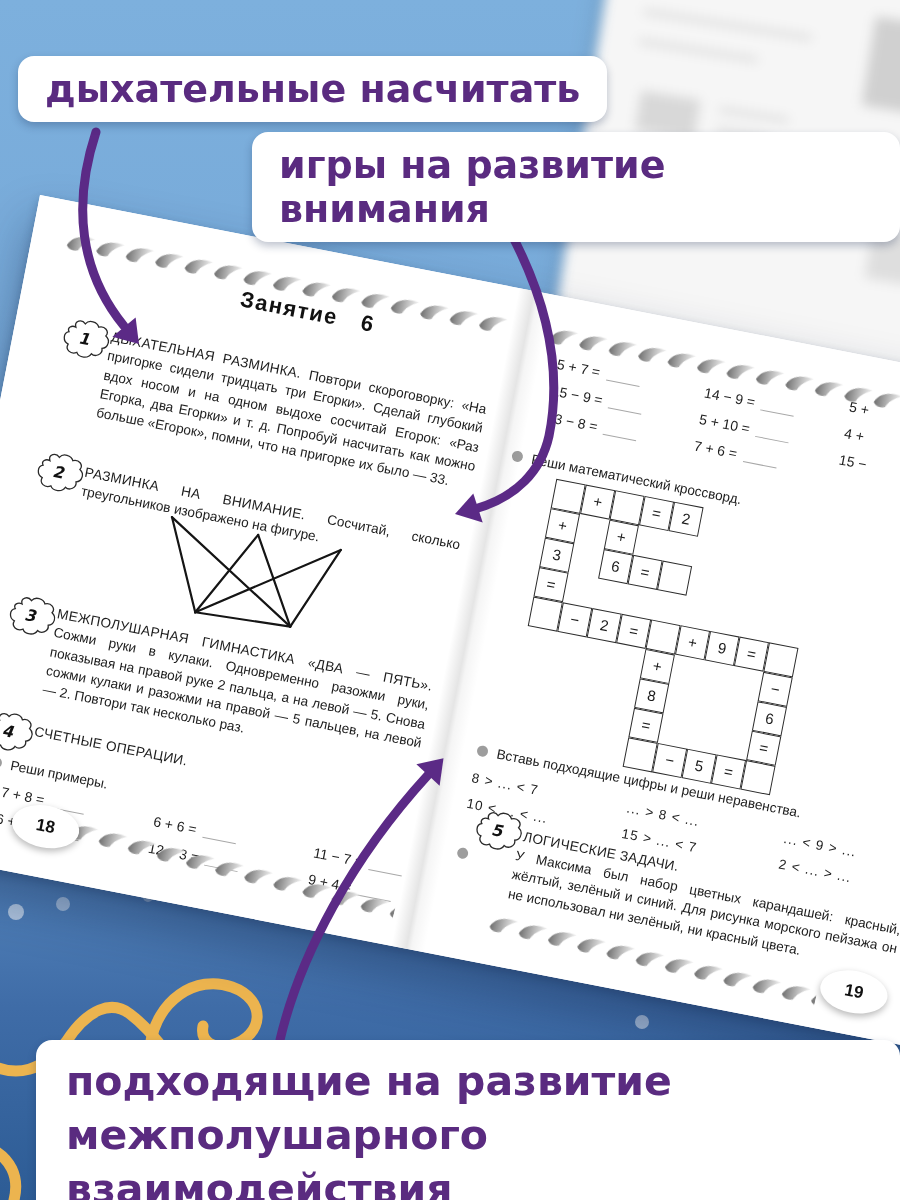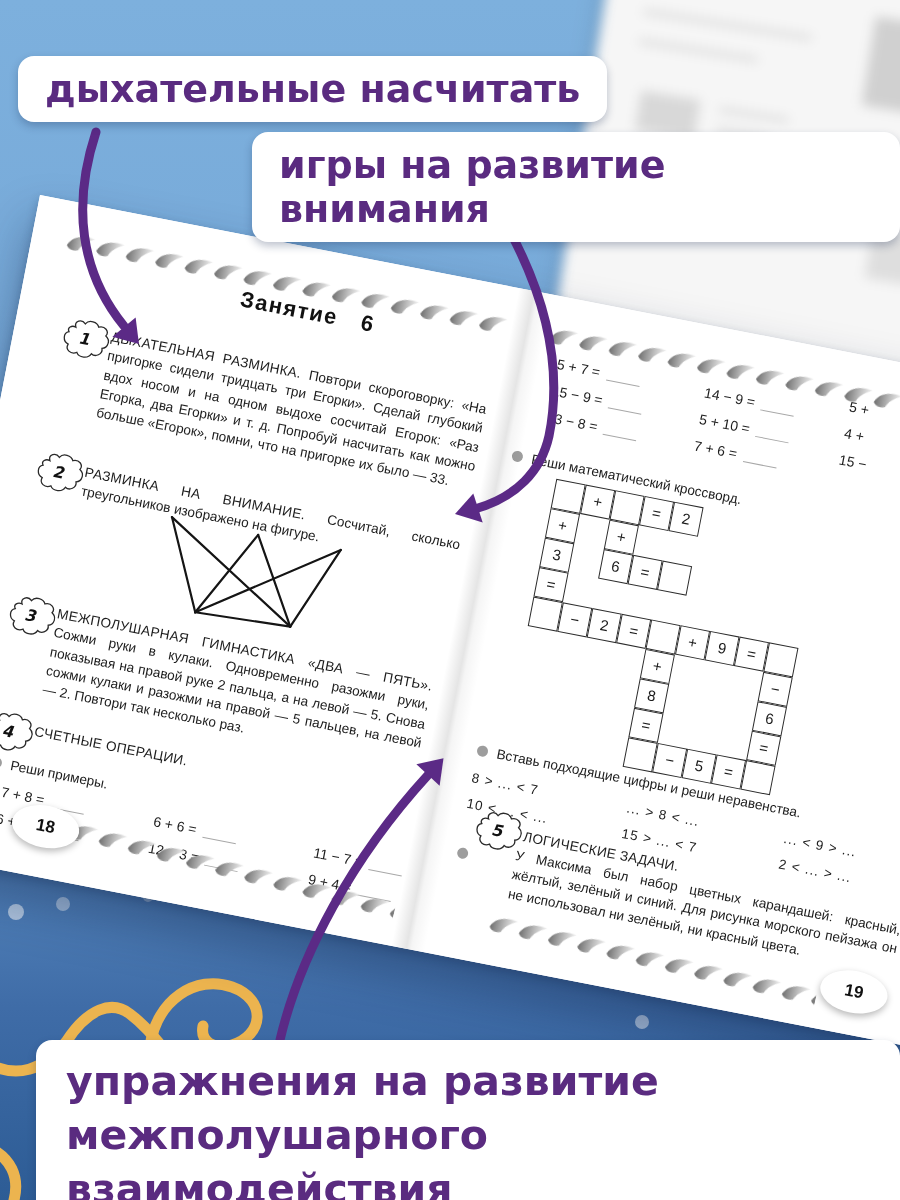--- a/index.html
+++ b/index.html
@@ -279,21 +279,21 @@
     <svg class="chev" style="left:75px;top:624px;transform:rotate(2deg)" width="335" height="20">
         <rect width="335" height="20" fill="url(#chevpat)"></rect>
       </svg>
     <div class="pnum" style="left:412px;top:606px">19</div>
   </div>
 </div>
 
 <div class="lbl lbl1">дыхательные насчитать</div>
 <div class="lbl lbl2">игры на развитие внимания</div>
 <div class="lbl lbl3">
-  <div>упражнения на развитие</div>
+  <div>подходящие на развитие</div>
   <div>межполушарного взаимодействия</div>
 </div>
 
 <svg class="abs arrows" width="900" height="1200">
   <g fill="none" stroke="#5b2a86" stroke-width="9" stroke-linecap="round">
     <path d="M 96,132 C 72,205 80,272 124,326"></path>
     <path d="M 506,224 C 548,300 562,372 549,436 C 541,472 515,497 478,508"></path>
     <path d="M 280,1040 C 300,955 352,858 428,775"></path>
   </g>
   <g fill="#5b2a86">

